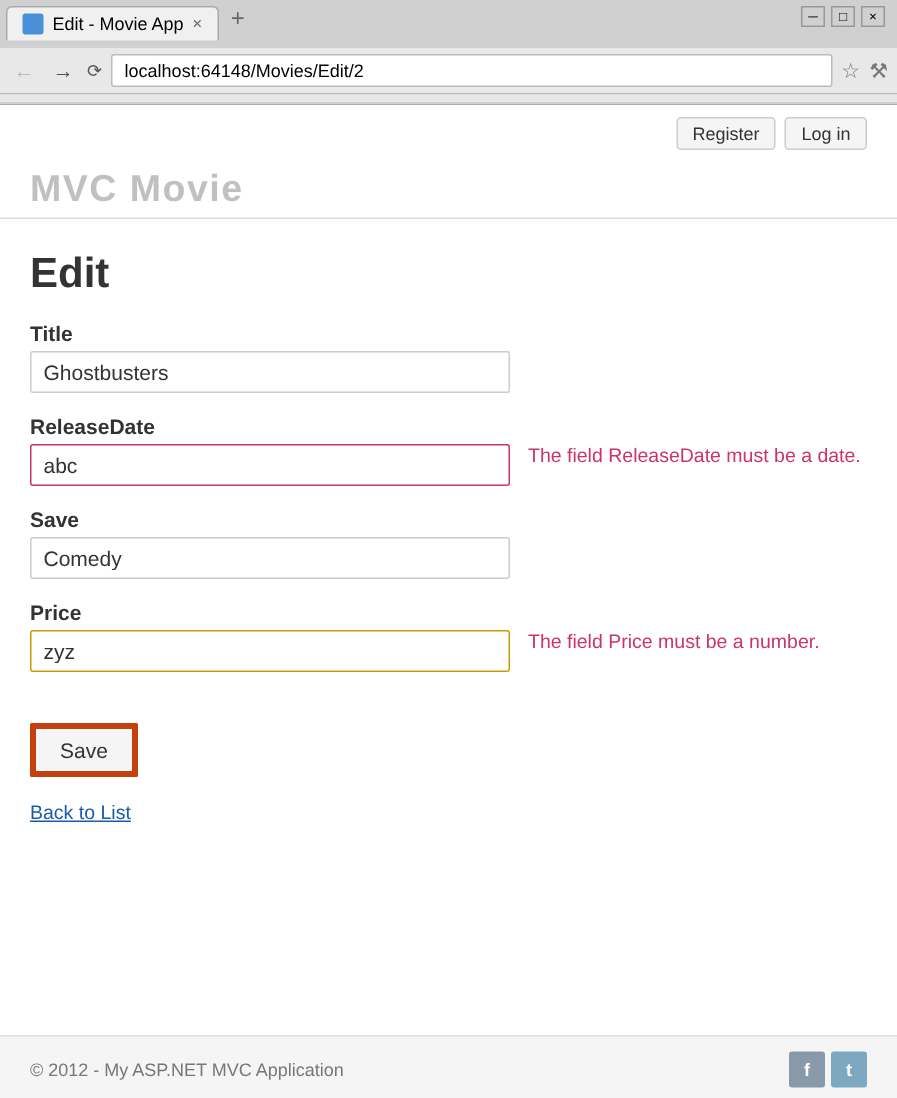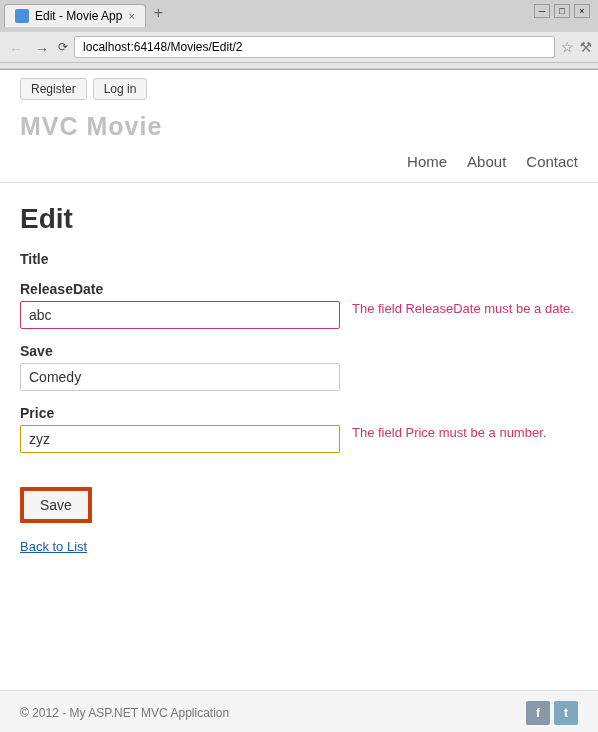--- a/index.html
+++ b/index.html
@@ -118,21 +118,21 @@
     }
 
     
     .site-header {
       padding: 0 20px;
       border-bottom: 1px solid #ddd;
       background: white;
     }
     .header-top {
       display: flex;
-      justify-content: flex-start;
+      justify-content: flex-end;
       padding: 8px 0 4px;
       gap: 6px;
     }
     .header-btn {
       font-size: 12px;
       padding: 3px 10px;
       border: 1px solid #ccc;
       background: #f5f5f5;
       border-radius: 3px;
       cursor: pointer;
@@ -279,33 +279,29 @@
   <div class="bookmarks-bar"></div>
 </div>
 
 <div class="page-wrapper">
   <div class="site-header">
     <div class="header-top">
       <button class="header-btn">Register</button>
       <button class="header-btn">Log in</button>
     </div>
     <div class="site-title">MVC Movie</div>
-    <nav class="header-nav">
-      <a class="nav-link">Home</a>
-      <a class="nav-link">About</a>
-      <a class="nav-link">Contact</a>
-    </nav>
   </div>
 
   <div class="main-content">
     <h1 class="page-heading">Edit</h1>
 
     
     <div class="form-group">
       <label class="form-label">Title</label>
+      <input class="form-input" type="text" value="Ghostbusters" style="">
     </div>
 
     
     <div class="form-group">
       <label class="form-label">ReleaseDate</label>
       <div class="field-row">
         <input class="form-input error-border" type="text" value="abc" style="">
         <span class="error-message">The field ReleaseDate must be a date.</span>
       </div>
     </div>

